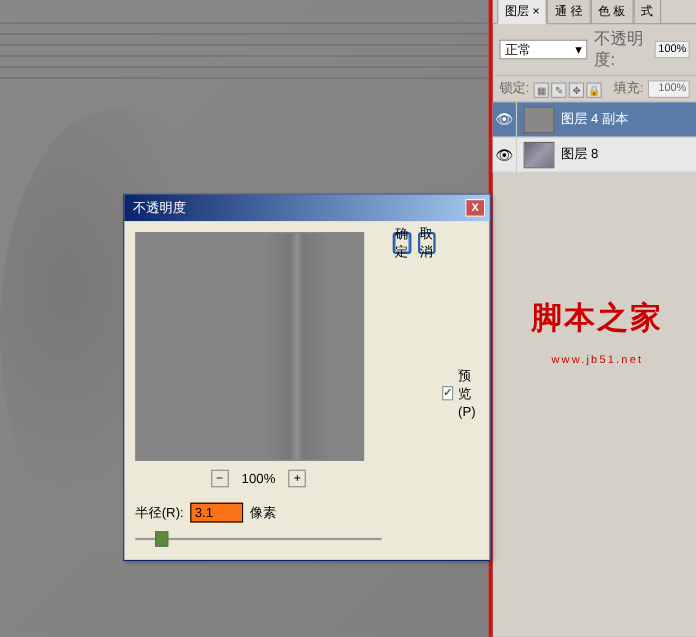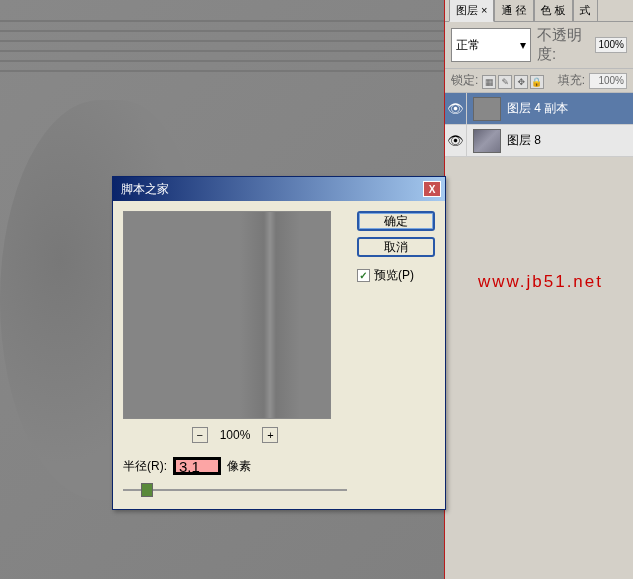--- a/index.html
+++ b/index.html
@@ -1,55 +1,55 @@
 <!DOCTYPE html>
 <html><head>
 <meta charset="utf-8">
 <style>
 *{box-sizing:border-box;margin:0;padding:0;font-family:"Microsoft YaHei","SimSun",sans-serif;font-size:12px}
 body{width:633px;height:579px;background:#8a8a8a;position:relative;overflow:hidden}
 .canvas{position:absolute;left:0;top:0;width:444px;height:579px;background:linear-gradient(135deg,#888 0%,#858585 40%,#808080 100%)}
 .canvas::before{content:"";position:absolute;left:0;top:20px;width:100%;height:60px;background:repeating-linear-gradient(0deg,transparent 0px,transparent 8px,#777 8px,#777 10px,transparent 10px,transparent 18px,#777 18px,#777 20px)}
 .canvas::after{content:"";position:absolute;left:0;top:100px;width:200px;height:400px;background:radial-gradient(ellipse at 30% 40%,#787878 0%,#858585 60%);border-radius:50% 40% 30% 50%}
-.panels{position:absolute;right:0;top:0;width:189px;height:579px;background:#d4d0c8;border-left:1px solid #b91c1c}
+.panels{position:absolute;right:0;top:0;width:189px;height:579px;background:#d4d0c8;border-left:4px solid #b91c1c}
 .tabs{display:flex;height:22px;background:#d4d0c8;border-bottom:1px solid #999;align-items:end;padding-left:4px;gap:0}
 .tab{padding:3px 6px;font-size:11px;border:1px solid #999;border-bottom:none;background:#d4d0c8;cursor:pointer;white-space:nowrap}
 .tab.active{background:#e8e8e8;border-bottom:1px solid #e8e8e8;margin-bottom:-1px}
 .blend-row{display:flex;align-items:center;padding:4px 6px;gap:6px;border-bottom:1px solid #bbb}
-.blend-select{flex:0 0 80px;height:34px;border:1px solid #888;background:#fff;font-size:11px;padding:0 4px;display:flex;align-items:center;justify-content:space-between}
+.blend-select{flex:0 0 80px;height:18px;border:1px solid #888;background:#fff;font-size:11px;padding:0 4px;display:flex;align-items:center;justify-content:space-between}
 .opacity-label{font-size:15px;color:#666}
 .pct-box{width:38px;height:16px;border:1px solid #aaa;background:#f0f0f0;font-size:10px;text-align:right;padding:1px 2px}
 .lock-row{display:flex;align-items:flex-end;padding:3px 6px;gap:4px;border-bottom:1px solid #bbb;font-size:11px;color:#666}
 .lock-icons{display:flex;gap:2px}
 .lock-icons span{width:14px;height:14px;border:1px solid #999;background:#e0e0e0;display:flex;align-items:center;justify-content:center;font-size:9px}
 .layers{background:#e8e8e8}
 .layer{display:flex;align-items:center;height:32px;border-bottom:1px solid #ccc;background:#e8e8e8}
 .layer.sel{background:#5a7aa8;color:#fff}
 .eye{width:22px;height:32px;border-right:1px solid #ccc;display:flex;align-items:center;justify-content:center;font-size:13px}
 .thumb{width:28px;height:24px;margin:0 6px;border:1px solid #666;background:#888}
 .thumb.img{background:linear-gradient(135deg,#667 0%,#99a 50%,#778 100%)}
 .watermark{position:absolute;right:30px;top:270px;text-align:center}
 .wm-main{font-family:"KaiTi","STKaiti",serif;font-size:28px;color:#c00;font-weight:bold;letter-spacing:2px}
-.wm-sub{font-size:17px;color:#c00;letter-spacing:2px;margin-top:2px}
+.wm-sub{font-size:10px;color:#c00;letter-spacing:2px;margin-top:14px}
 .dialog{position:absolute;left:112px;top:176px;width:334px;background:#ece9d8;border:1px solid #0a246a;box-shadow:2px 2px 4px rgba(0,0,0,0.3)}
 .titlebar{height:24px;background:linear-gradient(90deg,#0a246a 0%,#a6caf0 100%);display:flex;align-items:center;padding:0 4px;color:#fff;font-size:12px}
 .titlebar-text{flex:1;padding-left:4px}
 .close-btn{width:18px;height:16px;background:#c75050;border:1px solid #fff;color:#fff;display:flex;align-items:center;justify-content:center;font-size:10px;font-weight:bold;cursor:pointer}
 .dialog-body{padding:10px;display:flex;gap:10px}
 .preview-col{flex:1}
 .preview-box{width:208px;height:208px;border:1px solid #888;background:#858585;position:relative;overflow:hidden}
 .preview-box::before{content:"";position:absolute;right:30px;top:0;width:60px;height:100%;background:linear-gradient(90deg,transparent 0%,#787878 40%,#909090 50%,#787878 60%,transparent 100%)}
 .zoom-row{display:flex;align-items:center;justify-content:center;gap:12px;margin-top:8px}
 .zoom-btn{width:16px;height:16px;border:1px solid #888;background:#ece9d8;display:flex;align-items:center;justify-content:center;font-size:11px;cursor:pointer}
 .radius-row{display:flex;align-items:flex-end;gap:6px;margin-top:14px;font-size:12px}
-.radius-input{width:48px;height:18px;border:3px solid #000000;background:#fca5a5;padding:1px 3px;font-size:15px}
+.radius-input{width:48px;height:18px;border:1px solid #000000;background:#f97316;padding:1px 3px;font-size:12px}
 .slider-row{margin-top:6px;position:relative;height:18px}
 .slider-track{position:absolute;left:0;right:0;top:8px;height:2px;background:#999}
 .slider-thumb{position:absolute;left:18px;top:2px;width:12px;height:14px;background:#5a8a3a;border:1px solid #666;cursor:pointer}
-.button-col{width:78px;display:flex;flex-direction:column;gap:6px}
+.button-col{width:78px;display:flex;flex-direction:row;gap:6px}
 .dlg-btn{height:20px;border:2px solid #2858a8;background:#ece9d8;border-radius:3px;font-size:12px;cursor:pointer;display:flex;align-items:center;justify-content:center}
 .dlg-btn.ok{border-color:#2858a8;box-shadow:0 0 0 1px #7aa7e0 inset}
 .chk-row{display:flex;align-items:center;gap:4px;margin-top:4px;font-size:12px}
 .chk{width:13px;height:13px;border:1px solid #888;background:#fff;display:flex;align-items:center;justify-content:center;color:#2a7a2a;font-size:10px;font-weight:bold}
 </style>
 </head>
 <body>
 
 <div class="canvas"></div>
 
@@ -87,26 +87,27 @@
     </div>
     <div class="layer">
       <div class="eye">👁</div>
       <div class="thumb img"></div>
       <span>图层 8</span>
     </div>
   </div>
 </div>
 
 <div class="watermark">
+  <div class="wm-main">脚本之家</div>
   <div class="wm-sub">www.jb51.net</div>
 </div>
 
 <div class="dialog">
   <div class="titlebar">
-    <span class="titlebar-text">脚本之家</span>
+    <span class="titlebar-text">不透明度</span>
     <div class="close-btn">X</div>
   </div>
   <div class="dialog-body">
     <div class="preview-col">
       <div class="preview-box"></div>
       <div class="zoom-row">
         <div class="zoom-btn">−</div>
         <span>100%</span>
         <div class="zoom-btn">+</div>
       </div>

